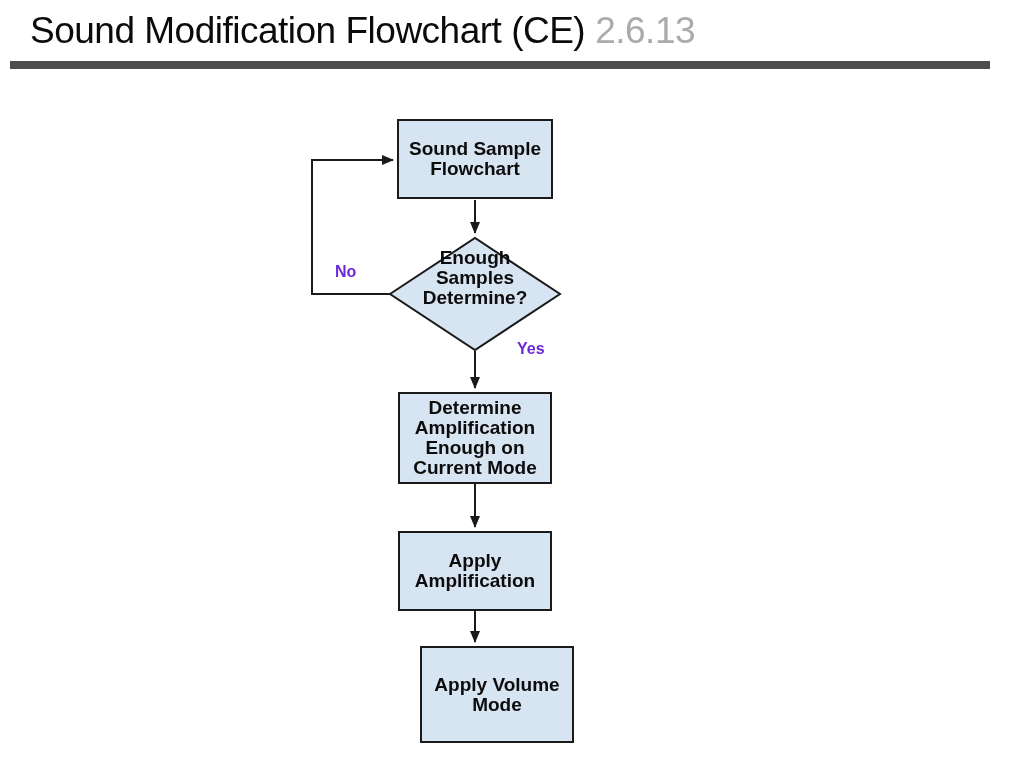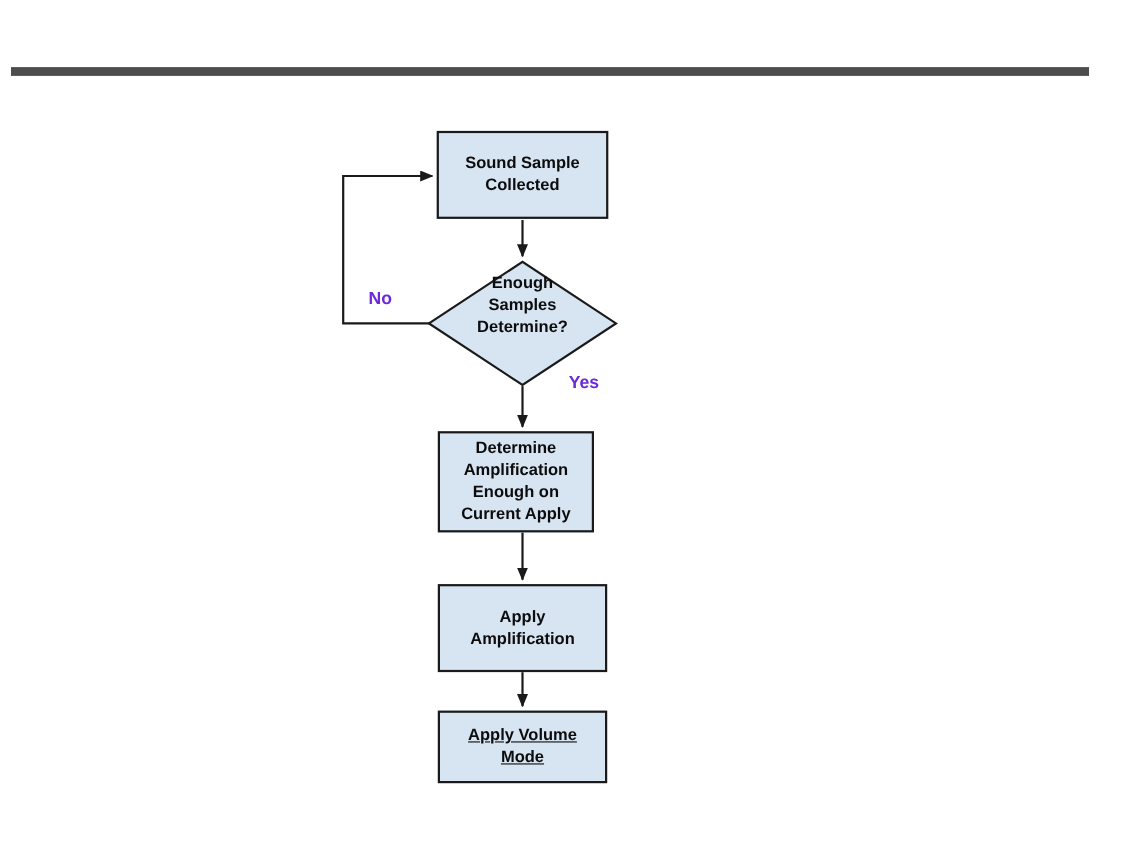--- a/index.html
+++ b/index.html
@@ -42,21 +42,21 @@
     left: 0;
     top: 0;
   }
   .node {
     position: absolute;
     box-sizing: border-box;
     display: flex;
     flex-direction: column;
     justify-content: center;
     text-align: center;
-    font-size: 15px;
+    font-size: 19px;
     font-weight: 700;
     line-height: 20px;
     color: #0c0c0c;
   }
   .box {
     background: #d7e4f1;
     border: 2px solid #1a1a1a;
   }
   .diamond-label {
     background: transparent;
@@ -67,20 +67,23 @@
     font-weight: 700;
     color: #6d28d9;
     white-space: nowrap;
   }
 </style>
 </head>
 <body>
 
 <div class="slide">
 
+  <div class="title">
+    <span>Sound Modification Flowchart (CE)</span><span class="version">2.6.13</span>
+  </div>
 
   <div class="rule"></div>
 
   <svg class="diagram" width="1024" height="768" viewBox="0 0 1024 768">
     <defs>
       <marker id="arrow" markerUnits="userSpaceOnUse" markerWidth="12" markerHeight="10" refX="11" refY="5" orient="auto">
         <path d="M0,0 L12,5 L0,10 z" fill="#1a1a1a"></path>
       </marker>
     </defs>
 
@@ -88,42 +91,42 @@
 
     <path d="M475,200 L475,233" stroke="#1a1a1a" stroke-width="2" fill="none" marker-end="url(#arrow)"></path>
     <path d="M475,351 L475,388" stroke="#1a1a1a" stroke-width="2" fill="none" marker-end="url(#arrow)"></path>
     <path d="M475,484 L475,527" stroke="#1a1a1a" stroke-width="2" fill="none" marker-end="url(#arrow)"></path>
     <path d="M475,611 L475,642" stroke="#1a1a1a" stroke-width="2" fill="none" marker-end="url(#arrow)"></path>
     <path d="M390,294 L312,294 L312,160 L393,160" stroke="#1a1a1a" stroke-width="2" fill="none" marker-end="url(#arrow)"></path>
   </svg>
 
   <div class="node box" style="left:397px; top:119px; width:156px; height:80px;">
     <div>Sound Sample</div>
-    <div>Collected</div>
+    <div>Flowchart</div>
   </div>
 
   <div class="node diamond-label" style="left:405px; top:248px; width:140px; height:60px;">
     <div>Enough</div>
     <div>Samples</div>
     <div>Determine?</div>
   </div>
 
-  <div class="node box" style="left:398px; top:392px; width:142px; height:92px;">
+  <div class="node box" style="left:398px; top:392px; width:154px; height:92px;">
     <div>Determine</div>
     <div>Amplification</div>
     <div>Enough on</div>
-    <div>Current Apply</div>
+    <div>Current Mode</div>
   </div>
 
   <div class="node box" style="left:398px; top:531px; width:154px; height:80px;">
     <div>Apply</div>
     <div>Amplification</div>
   </div>
 
-  <div class="node box" style="left:398px; top:646px; width:154px; height:66px;text-decoration:underline;">
+  <div class="node box" style="left:420px; top:646px; width:154px; height:97px;">
     <div>Apply Volume</div>
     <div>Mode</div>
   </div>
 
   <div class="edge-label" style="left:335px; top:263px;">No</div>
   <div class="edge-label" style="left:517px; top:340px;">Yes</div>
 
 </div>
 
 </body></html>

